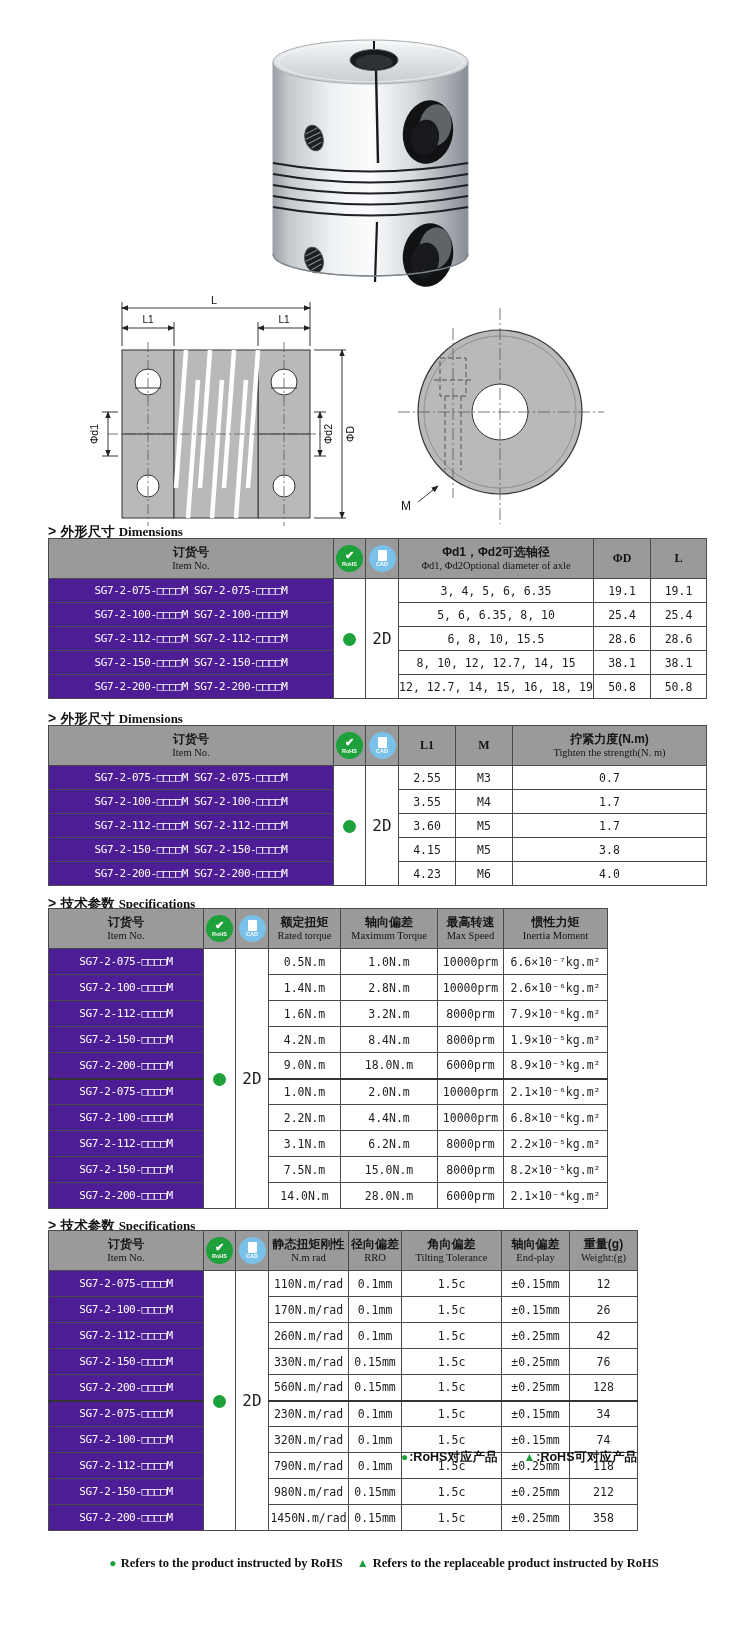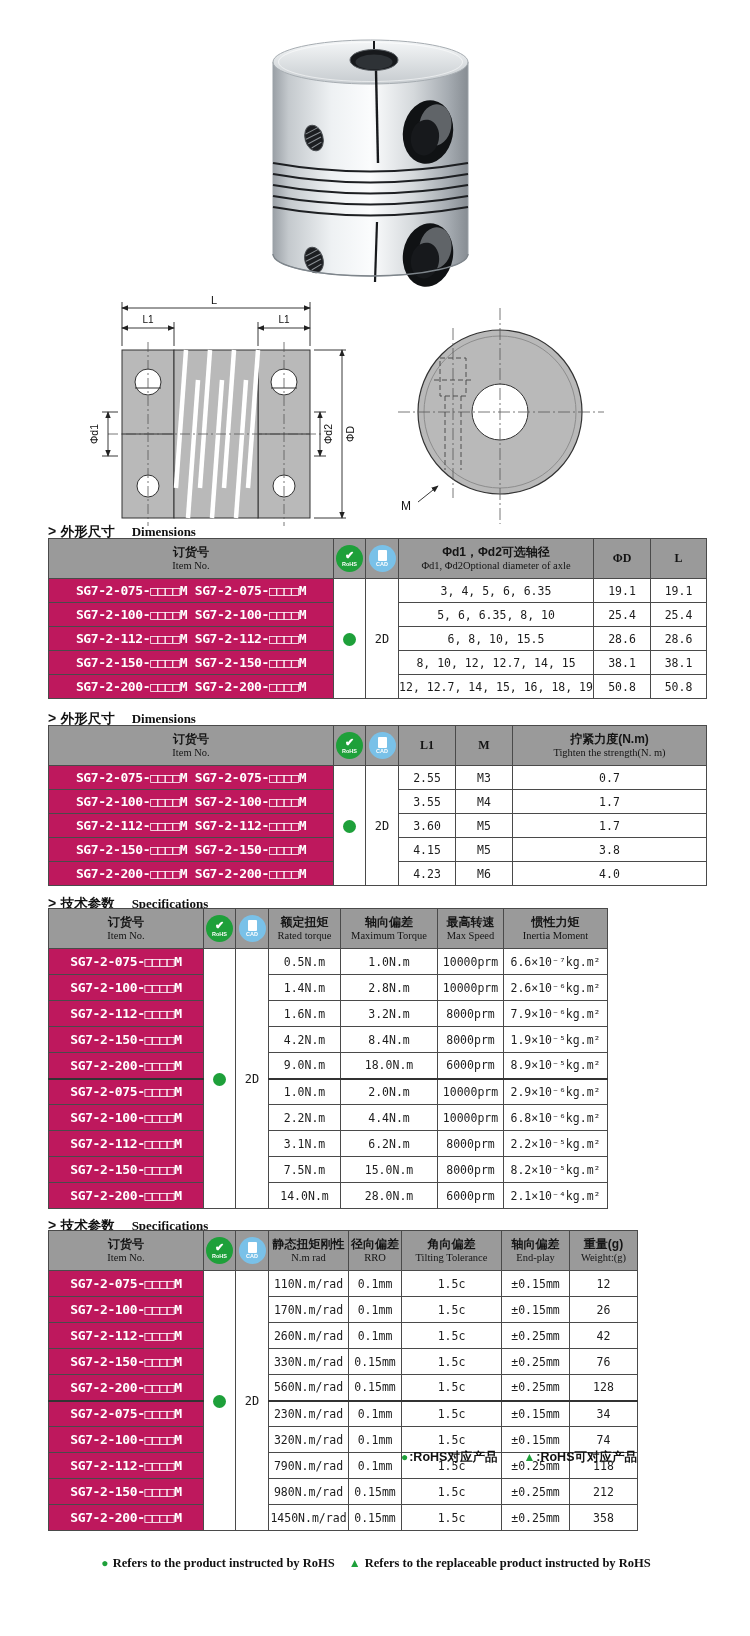--- a/index.html
+++ b/index.html
@@ -4,34 +4,34 @@
 <style>
   *{margin:0;padding:0;box-sizing:border-box}
   html,body{width:750px;height:1636px;background:#fff;position:relative;overflow:hidden;
     font-family:"Liberation Sans",sans-serif;}
   .abs{position:absolute}
 
   
   .section-title{position:absolute;left:48px;white-space:nowrap}
   .st-prefix{font-size:14px;font-weight:bold;color:#111;font-family:"Liberation Sans",sans-serif}
   .st-zh{font-size:13.5px;font-weight:bold;color:#111;font-family:"Liberation Sans",sans-serif}
-  .st-en{font-size:13px;font-weight:bold;color:#111;font-family:"Liberation Serif",serif;margin-left:17px}
+  .st-en{font-size:13px;font-weight:bold;color:#111;font-family:"Liberation Serif",serif;margin-left:4px}
 
   
   table.spec{position:absolute;left:48px;border-collapse:collapse;table-layout:fixed}
   table.spec th,table.spec td{border:1px solid #4a4a4a;text-align:center;vertical-align:middle;overflow:hidden;padding:0}
   table.spec thead th{background:#9a9a9a;height:40px;padding:1px}
   .hzh{font-size:12px;font-weight:bold;color:#141414;line-height:1.3;font-family:"Liberation Sans",sans-serif}
   .hen{font-size:10.5px;font-weight:normal;color:#141414;line-height:1.15;font-family:"Liberation Serif",serif}
   .hone{font-size:12px;font-weight:bold;color:#141414;font-family:"Liberation Serif",serif}
-  td.item-cell{background:#be185d;color:#fff;font-family:"DejaVu Sans Mono",monospace;
-    font-size:13px;font-weight:bold;border-left:none;border-top:2px solid #fff;border-bottom:2px solid #fff;
+  td.item-cell{background:#4c1d95;color:#fff;font-family:"DejaVu Sans Mono",monospace;
+    font-size:11px;font-weight:normal;border-left:none;border-top:2px solid #fff;border-bottom:2px solid #fff;
     letter-spacing:-0.4px;white-space:nowrap}
   td.data-cell{font-family:"DejaVu Sans Mono",monospace;font-size:11.5px;color:#1c1c1c;background:#fff;white-space:nowrap}
-  td.mark-cell{background:#fff;font-family:"DejaVu Sans Mono",monospace;font-size:12px;color:#1c1c1c}
+  td.mark-cell{background:#fff;font-family:"DejaVu Sans Mono",monospace;font-size:16px;color:#1c1c1c}
   .t12 tbody tr{height:24px}
   .t34 tbody tr{height:26px}
   tr.split td{border-top:2px solid #333}
   .green-dot{display:inline-block;width:13px;height:13px;border-radius:50%;background:#1ea03a;vertical-align:middle}
 
   
   .icon-circle{width:27px;height:27px;border-radius:50%;margin:0 auto;display:flex;flex-direction:column;
     align-items:center;justify-content:center;color:#fff}
   .icon-circle.rohs{background:#1ea03a}
   .icon-circle.cad{background:#79c1e8}
@@ -442,21 +442,21 @@
         <td class="data-cell">9.0N.m</td>
         <td class="data-cell">18.0N.m</td>
         <td class="data-cell">6000prm</td>
         <td class="data-cell">8.9×10⁻⁵kg.m²</td>
       </tr>
       <tr class="split">
         <td class="item-cell">SG7-2-075-□□□□M</td>
         <td class="data-cell">1.0N.m</td>
         <td class="data-cell">2.0N.m</td>
         <td class="data-cell">10000prm</td>
-        <td class="data-cell">2.9×10⁻⁶kg.m²</td>
+        <td class="data-cell">2.1×10⁻⁶kg.m²</td>
       </tr>
       <tr>
         <td class="item-cell">SG7-2-100-□□□□M</td>
         <td class="data-cell">2.2N.m</td>
         <td class="data-cell">4.4N.m</td>
         <td class="data-cell">10000prm</td>
         <td class="data-cell">6.8×10⁻⁶kg.m²</td>
       </tr>
       <tr>
         <td class="item-cell">SG7-2-112-□□□□M</td>
@@ -615,15 +615,15 @@
         <td class="data-cell">1.5c</td>
         <td class="data-cell">±0.25mm</td>
         <td class="data-cell">358</td>
       </tr>
     </tbody>
 </table>
 
 <div class="footer-zh" style="top:1449px;left:48px;width:589px">
   <span class="sym">●</span><span>:RoHS对应产品</span><span class="gap"></span><span class="sym">▲</span><span>:RoHS可对应产品</span>
 </div>
-<div class="footer-en" style="top:1556px;left:26px;width:700px">
+<div class="footer-en" style="top:1556px;left:34px;width:700px">
   <span class="sym">●</span> <span>Refers to the product instructed by RoHS</span><span class="gap" style="width:14px"></span><span class="sym">▲</span> <span>Refers to the replaceable product instructed by RoHS</span>
 </div>
 
 </body></html>

